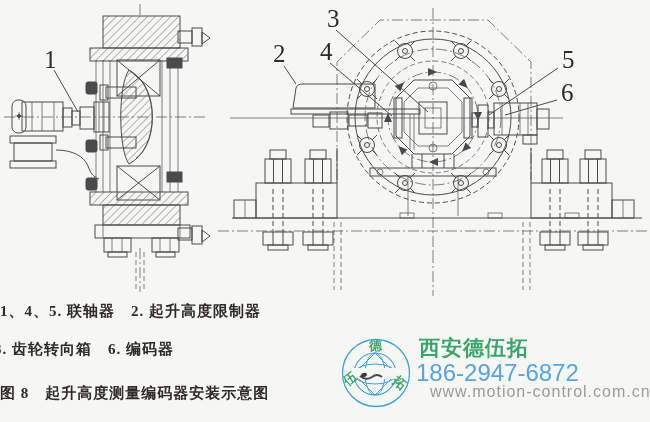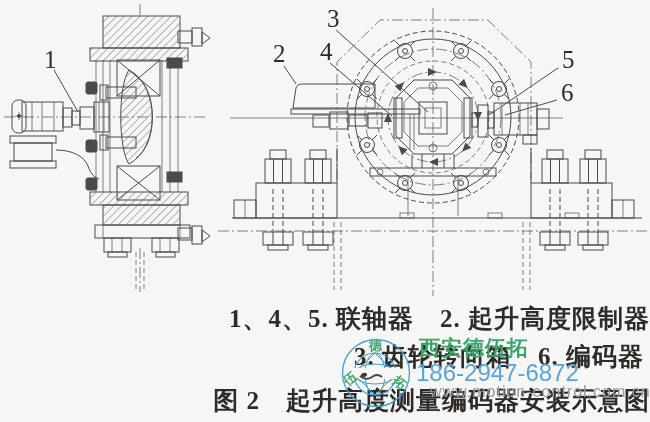--- a/index.html
+++ b/index.html
@@ -7,22 +7,22 @@
     position:relative;width:650px;height:422px;overflow:hidden;
     background:#f6f6f4;
     font-family:"Liberation Serif","DejaVu Serif",serif;
   }
   svg{position:absolute;left:0;top:0;}
   .dash{stroke-dasharray:5,3;}
   .cdash{stroke-dasharray:11,3,2,3;}
   .thin{stroke-width:0.7;}
   .plabel{font-size:25px;}
   .cap-line{
-    position:absolute;left:0;width:650px;text-align:right;
-    color:#2e2b28;font-size:25px;font-weight:600;letter-spacing:1px;
+    position:absolute;left:0;width:650px;text-align:left;
+    color:#2e2b28;font-size:15px;font-weight:600;letter-spacing:1px;
   }
   .cap1{top:302px;}
   .cap2{top:340px;transform:translateX(-6px);}
   .cap3{top:384px;}
   .wm-sans{font-family:"Liberation Sans","DejaVu Sans",sans-serif;}
 </style>
 </head>
 <body>
 
 <div class="canvas">
@@ -249,21 +249,21 @@
       <text x="327" y="27" class="plabel" stroke="none">3</text>
       <text x="320" y="60" class="plabel" stroke="none">4</text>
       <text x="562" y="68" class="plabel" stroke="none">5</text>
       <text x="561" y="101" class="plabel" stroke="none">6</text>
     </g>
   </svg>
 
   <div>
     <div class="cap-line cap1">1、4、5. 联轴器　2. 起升高度限制器</div>
     <div class="cap-line cap2">3. 齿轮转向箱　6. 编码器</div>
-    <div class="cap-line cap3">图 2　起升高度测量编码器安装示意图</div>
+    <div class="cap-line cap3">图 8　起升高度测量编码器安装示意图</div>
   </div>
 
   <svg width="650" height="422" viewBox="0 0 650 422">
     <g transform="translate(336,334)" fill="none" stroke-width="1.3" stroke="#43a0d4">
       <circle cx="40" cy="39" r="33.5"></circle>
       <circle cx="39" cy="40" r="21" stroke-width="1.1"></circle>
       <ellipse cx="39" cy="40" rx="10" ry="21" stroke-width="1"></ellipse>
       <ellipse cx="39" cy="40" rx="21" ry="10" stroke-width="1"></ellipse>
       <polygon points="39,19 60,40 39,61 18,40" stroke-width="1"></polygon>
       <rect x="14" y="34" width="50" height="11" fill="#f6f6f4" stroke="none"></rect>

